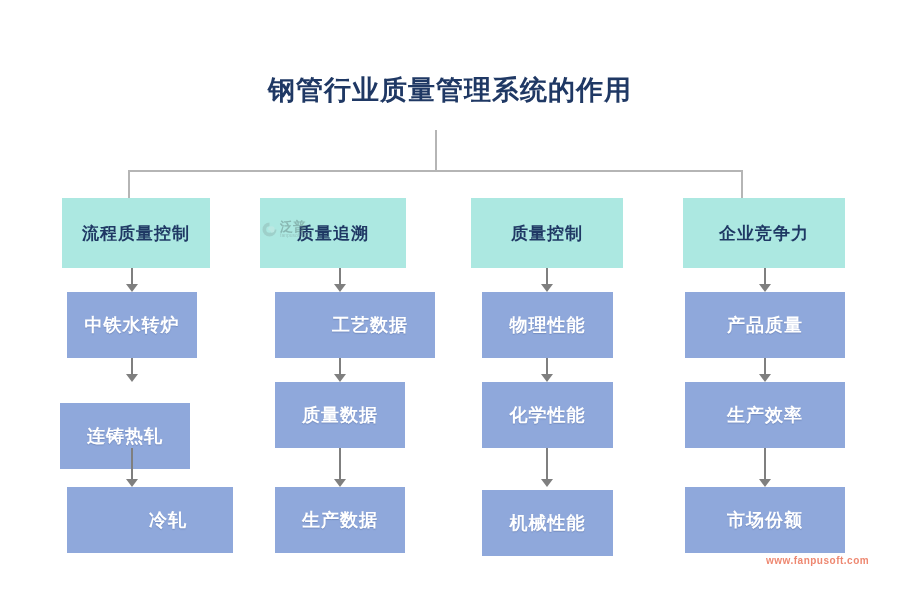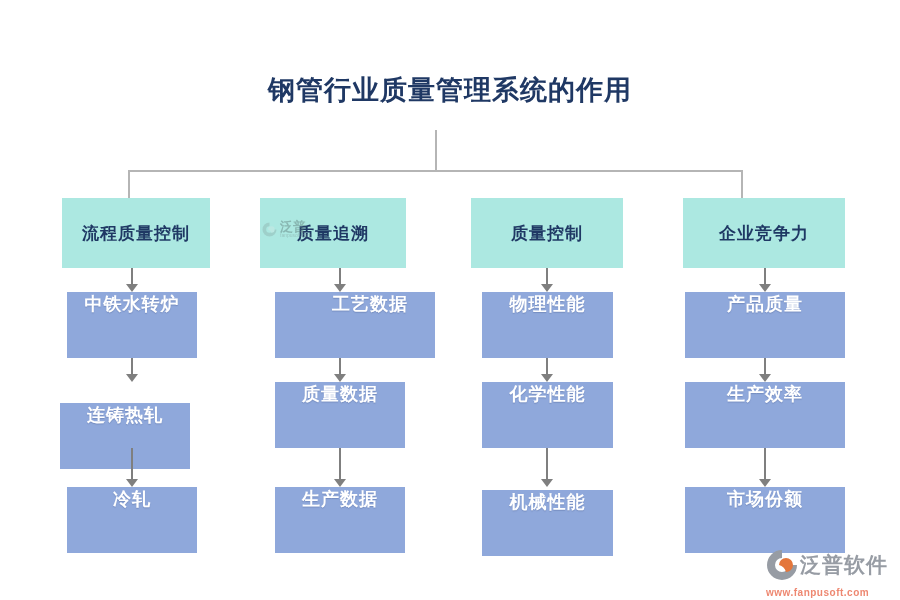--- a/index.html
+++ b/index.html
@@ -34,21 +34,21 @@
     background:var(--header-box);
     display:flex;align-items:center;justify-content:center;
   }
   .hbox .htext{
     font-size:17px;font-weight:bold;color:var(--header-text);letter-spacing:1px;
   }
 
   .ibox{
     position:absolute;height:66px;
     background:var(--item-box);
-    display:flex;justify-content:center;
+    display:flex;align-items:center;justify-content:center;
   }
   .ibox .itext{
     font-size:18px;font-weight:bold;color:var(--item-text);letter-spacing:1px;
     text-shadow:0 1px 1px rgba(70,90,140,.35);
   }
 
   .arrow{position:absolute;width:12px;}
   .arrow .stem{position:absolute;left:5px;top:0;bottom:7px;width:2px;background:var(--arrow);}
   .arrow .head{
     position:absolute;left:0;bottom:0;width:0;height:0;
@@ -104,21 +104,21 @@
       <div class="stem"></div>
       <div class="head"></div>
     </div>
   <div class="ibox" style="left:60px;top:382px;width:130px;margin-top:21px;">
     <span class="itext">连铸热轧</span>
   </div>
   <div class="arrow" style="left:126px;top:448px;height:39px;">
       <div class="stem"></div>
       <div class="head"></div>
     </div>
-  <div class="ibox" style="left:67px;top:487px;width:130px;">
+  <div class="ibox" style="left:67px;top:487px;width:130px;padding-left:36px;">
     <span class="itext">冷轧</span>
   </div>
 
   <div class="hbox" style="left:260px;width:146px;">
     <div class="watermark">
       <svg width="15" height="15" viewBox="0 0 32 32">
         <path d="M16 1 A15 15 0 1 0 31 16 L23 16 A7 7 0 1 1 16 9 Z" fill="#8fb5b0"></path>
         <path d="M13 16 a7 7 0 1 1 7 7 a10 10 0 0 0 -7 -7" fill="#cfe9e5"></path>
       </svg>
       <span class="wm-texts">
@@ -194,23 +194,16 @@
   </div>
   <div class="arrow" style="left:759px;top:448px;height:39px;">
       <div class="stem"></div>
       <div class="head"></div>
     </div>
   <div class="ibox" style="left:685px;top:487px;width:160px;">
     <span class="itext">市场份额</span>
   </div>
 
   <div class="footer-logo">
-    <div class="row">
-      <svg width="32" height="32" viewBox="0 0 32 32">
-        <path d="M16 1 A15 15 0 1 0 31 16 L23 16 A7 7 0 1 1 16 9 Z" fill="#979ca4"></path>
-        <path d="M13 16 a7 7 0 1 1 7 7 a10 10 0 0 0 -7 -7" fill="#e4763b"></path>
-      </svg>
-      <span class="brand">泛普软件</span>
-    </div>
     <div class="url">www.fanpusoft.com</div>
   </div>
 
 </div>
 
 </body></html>

